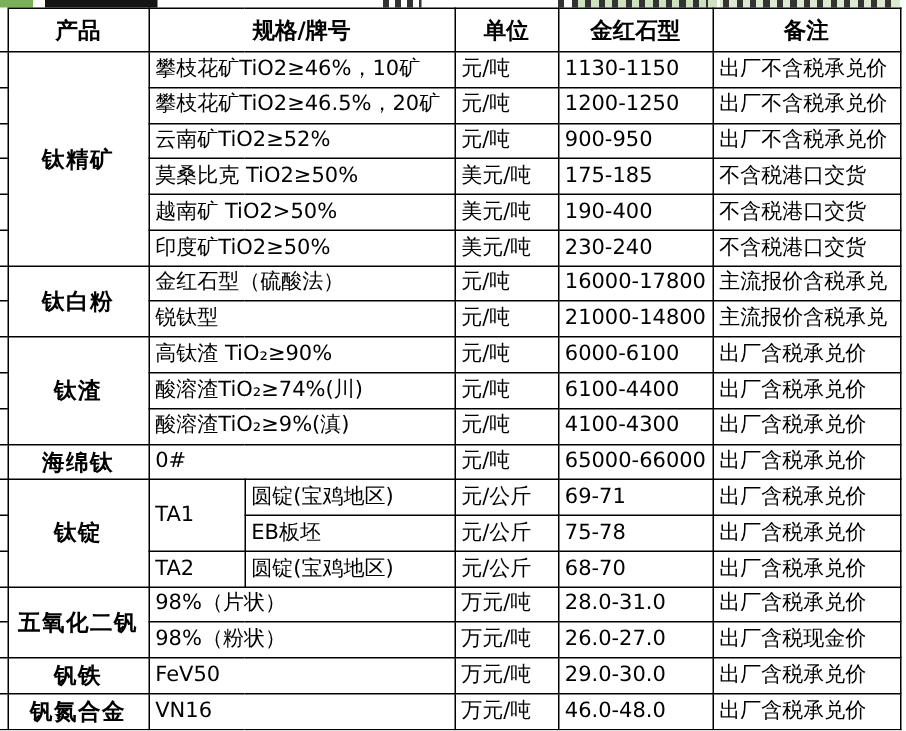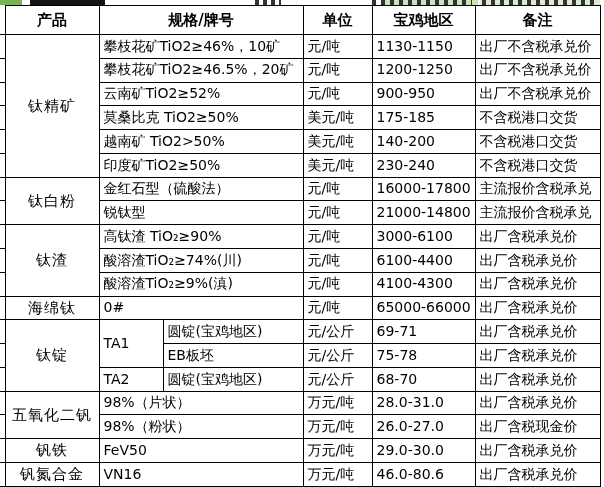--- a/index.html
+++ b/index.html
@@ -26,21 +26,21 @@
   .price-table td,.price-table th{
     border:1px solid #000;
     padding:0 2px;
     overflow:hidden;white-space:nowrap;
     vertical-align:middle;
     font-size:14px;line-height:1.1;
   }
   .price-table th{font-weight:bold;text-align:center;font-size:15px;}
   td.sliver{border-left:none;padding:0;}
   th.sliver{border-left:none;border-top:none;padding:0;}
-  td.product{font-weight:normal;text-align:center;font-size:15px;letter-spacing:1px;}
+  td.product{font-weight:bold;text-align:center;font-size:15px;letter-spacing:1px;}
   td.spec,td.grade,td.unit,td.price,td.note{text-align:left;padding-left:4px;}
   tr.hdr{height:28px;}
   tr.r{height:23px;}
 </style>
 </head>
 <body>
 
 <div class="page">
 
   <div class="topstrip">
@@ -63,21 +63,21 @@
         <col style="width:103px">
         <col style="width:125px">
     </colgroup>
 
     <tbody>
         <tr class="hdr">
       <th class="sliver"></th>
       <th>产品</th>
       <th colspan="2">规格/牌号</th>
       <th>单位</th>
-      <th>宝鸡地区</th>
+      <th>金红石型</th>
       <th>备注</th>
     </tr>
 
     <tr class="r">
       <td class="sliver"></td>
       <td class="product" rowspan="6">钛精矿</td>
       <td class="spec" colspan="2">攀枝花矿TiO2≥46%，10矿</td>
       <td class="unit">元/吨</td>
       <td class="price">1130-1150</td>
       <td class="note">出厂不含税承兑价</td>
@@ -100,21 +100,21 @@
       <td class="sliver"></td>
       <td class="spec" colspan="2">莫桑比克 TiO2≥50%</td>
       <td class="unit">美元/吨</td>
       <td class="price">175-185</td>
       <td class="note">不含税港口交货</td>
     </tr>
     <tr class="r">
       <td class="sliver"></td>
       <td class="spec" colspan="2">越南矿 TiO2&gt;50%</td>
       <td class="unit">美元/吨</td>
-      <td class="price">140-200</td>
+      <td class="price">190-400</td>
       <td class="note">不含税港口交货</td>
     </tr>
     <tr class="r">
       <td class="sliver"></td>
       <td class="spec" colspan="2">印度矿TiO2≥50%</td>
       <td class="unit">美元/吨</td>
       <td class="price">230-240</td>
       <td class="note">不含税港口交货</td>
     </tr>
 
@@ -132,21 +132,21 @@
       <td class="unit">元/吨</td>
       <td class="price">21000-14800</td>
       <td class="note">主流报价含税承兑</td>
     </tr>
 
     <tr class="r">
       <td class="sliver"></td>
       <td class="product" rowspan="3">钛渣</td>
       <td class="spec" colspan="2">高钛渣 TiO₂≥90%</td>
       <td class="unit">元/吨</td>
-      <td class="price">3000-6100</td>
+      <td class="price">6000-6100</td>
       <td class="note">出厂含税承兑价</td>
     </tr>
     <tr class="r">
       <td class="sliver"></td>
       <td class="spec" colspan="2">酸溶渣TiO₂≥74%(川)</td>
       <td class="unit">元/吨</td>
       <td class="price">6100-4400</td>
       <td class="note">出厂含税承兑价</td>
     </tr>
     <tr class="r">
@@ -214,18 +214,18 @@
       <td class="unit">万元/吨</td>
       <td class="price">29.0-30.0</td>
       <td class="note">出厂含税承兑价</td>
     </tr>
 
     <tr class="r">
       <td class="sliver"></td>
       <td class="product">钒氮合金</td>
       <td class="spec" colspan="2">VN16</td>
       <td class="unit">万元/吨</td>
-      <td class="price">46.0-80.6</td>
+      <td class="price">46.0-48.0</td>
       <td class="note">出厂含税承兑价</td>
     </tr>
   </tbody>
     </table>
 </div>
 
 </body></html>

